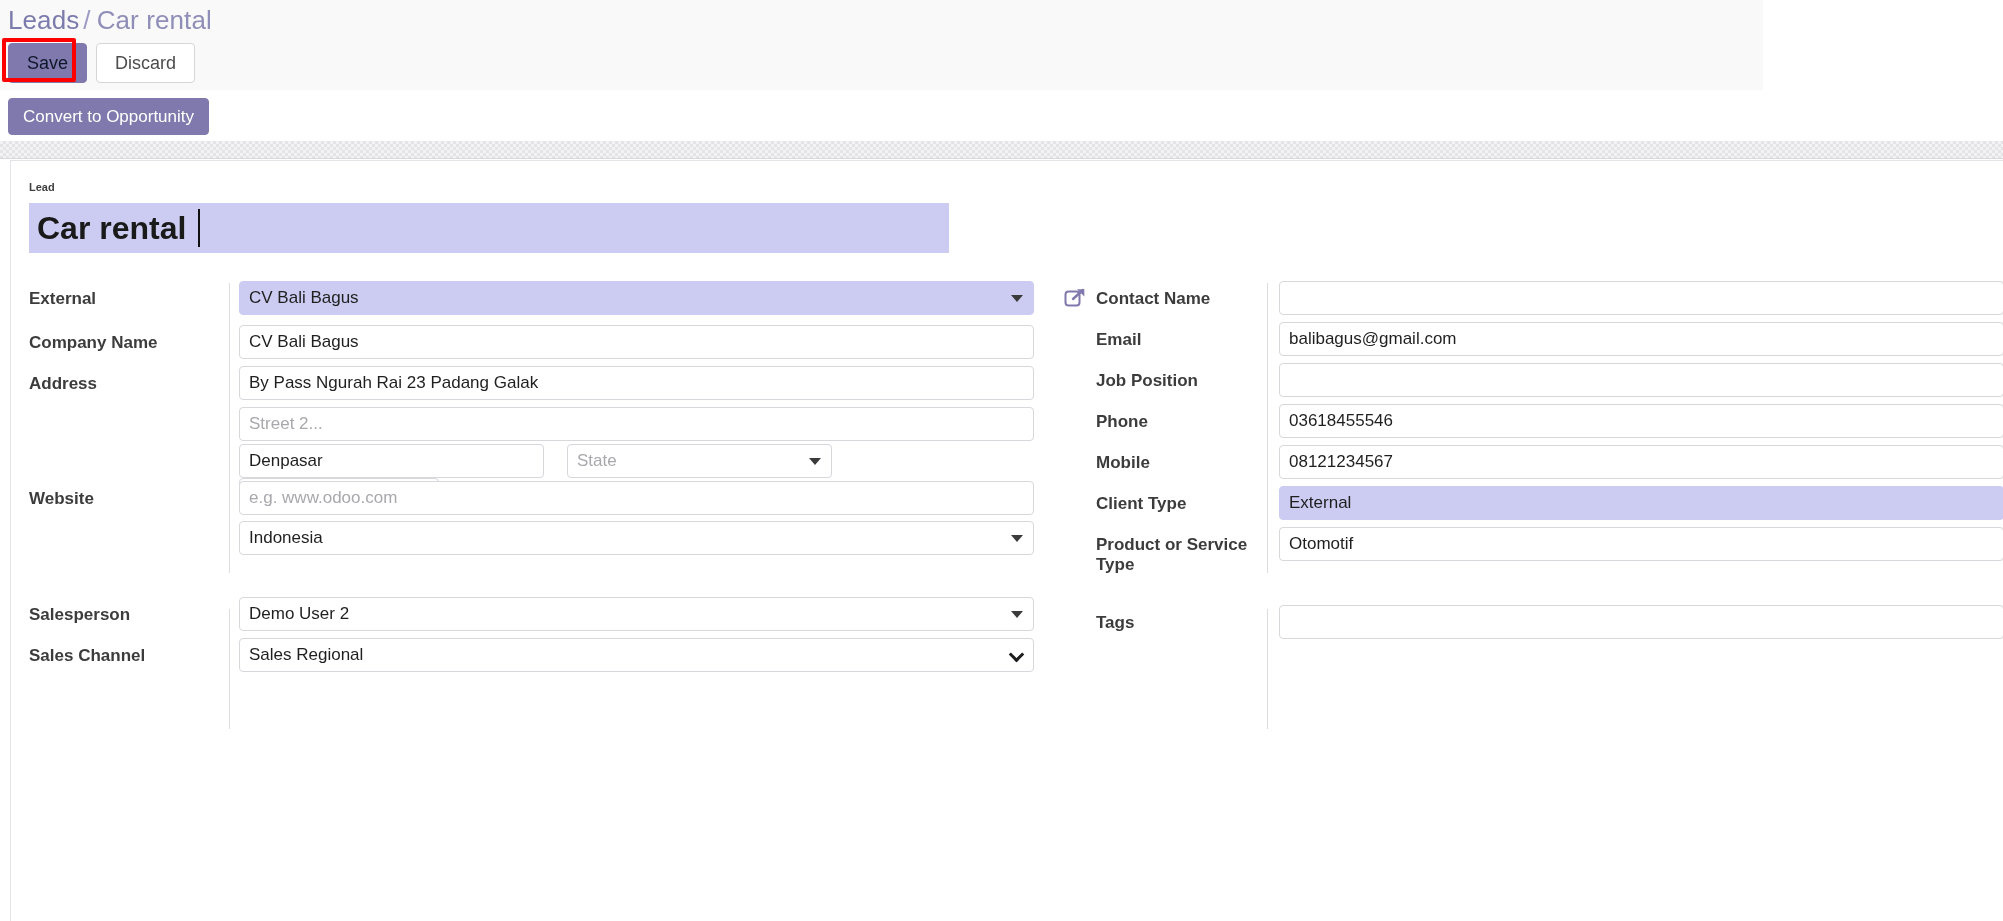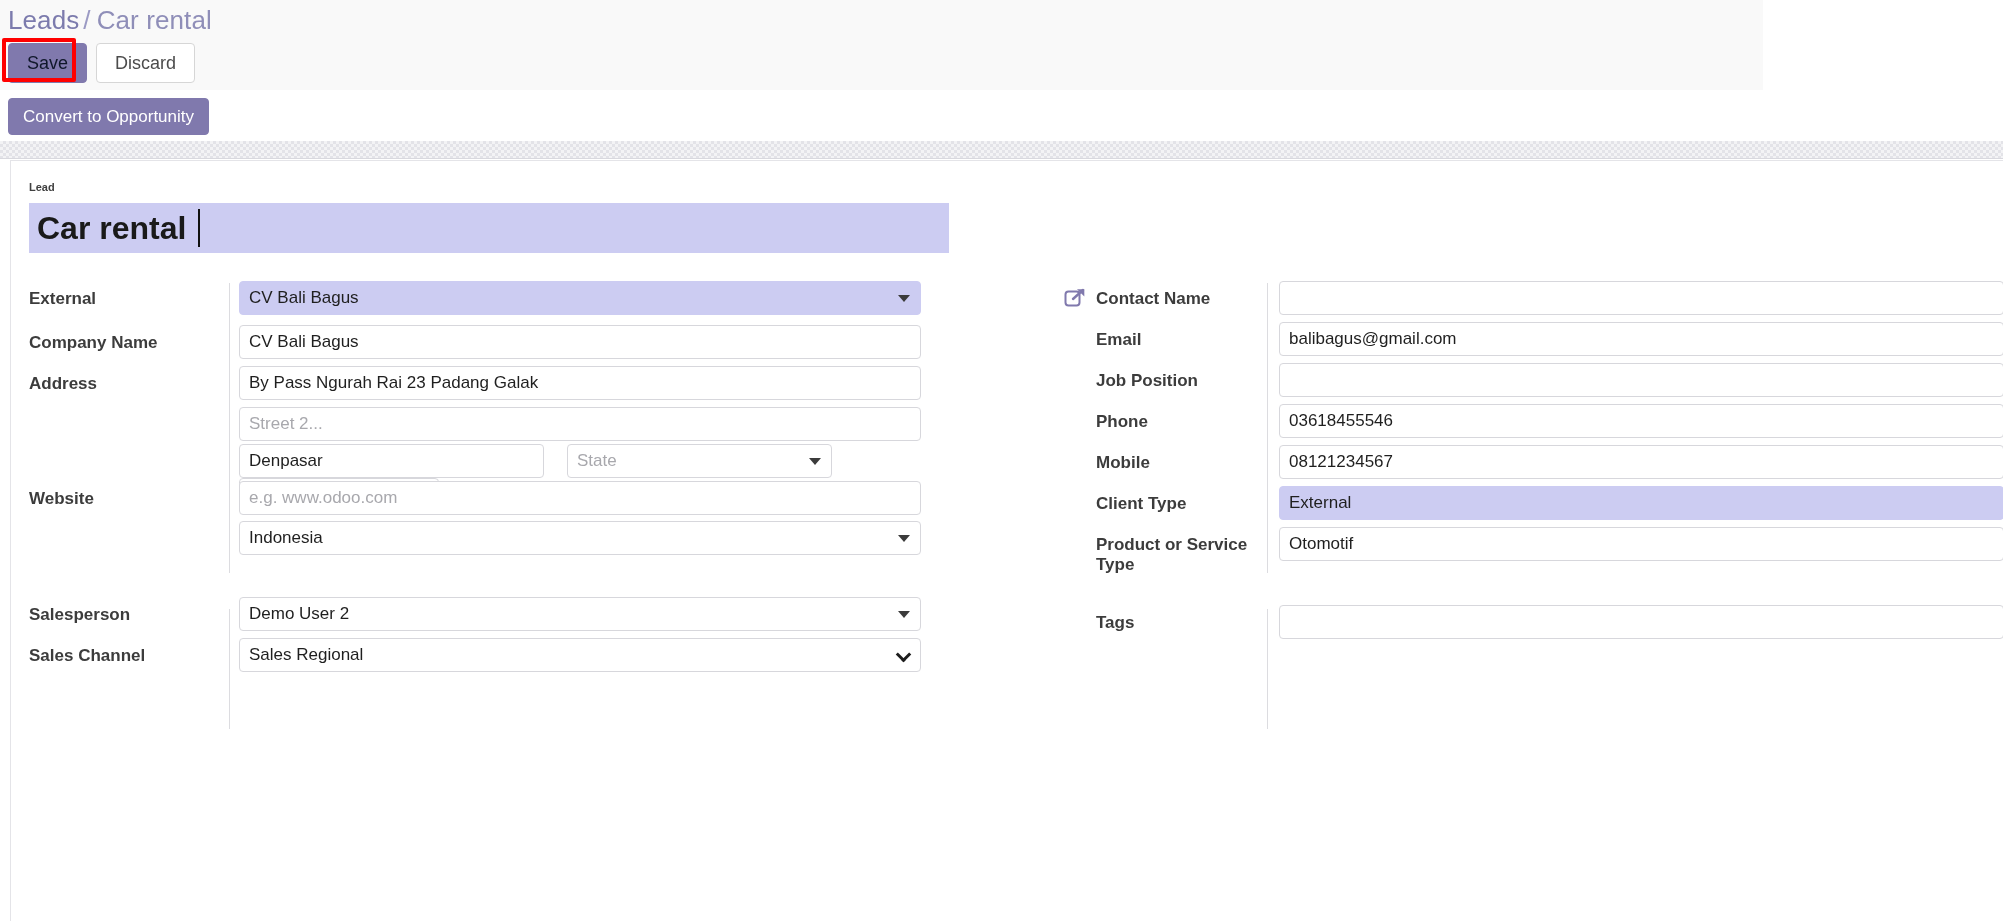--- a/index.html
+++ b/index.html
@@ -178,21 +178,21 @@
     padding: 0 9px;
     font-family: "Liberation Sans", sans-serif;
     outline: none;
   }
   .inp::placeholder { color: #a8a8ad; }
   .inp.sel-hl {
     background: #ccccf2;
     border-color: #ccccf2;
   }
 
-  .w-big { width: 682px; }
+  .w-big { width: 795px; }
   .w-city { width: 305px; }
   .w-state { width: 265px; }
   .w-zip { width: 200px; }
   .w-right { width: 725px; }
 
   .dd-wrap { position: relative; display: inline-block; vertical-align: top; }
   .dd-caret {
     position: absolute;
     right: 11px; top: 14px;
     width: 0; height: 0;

